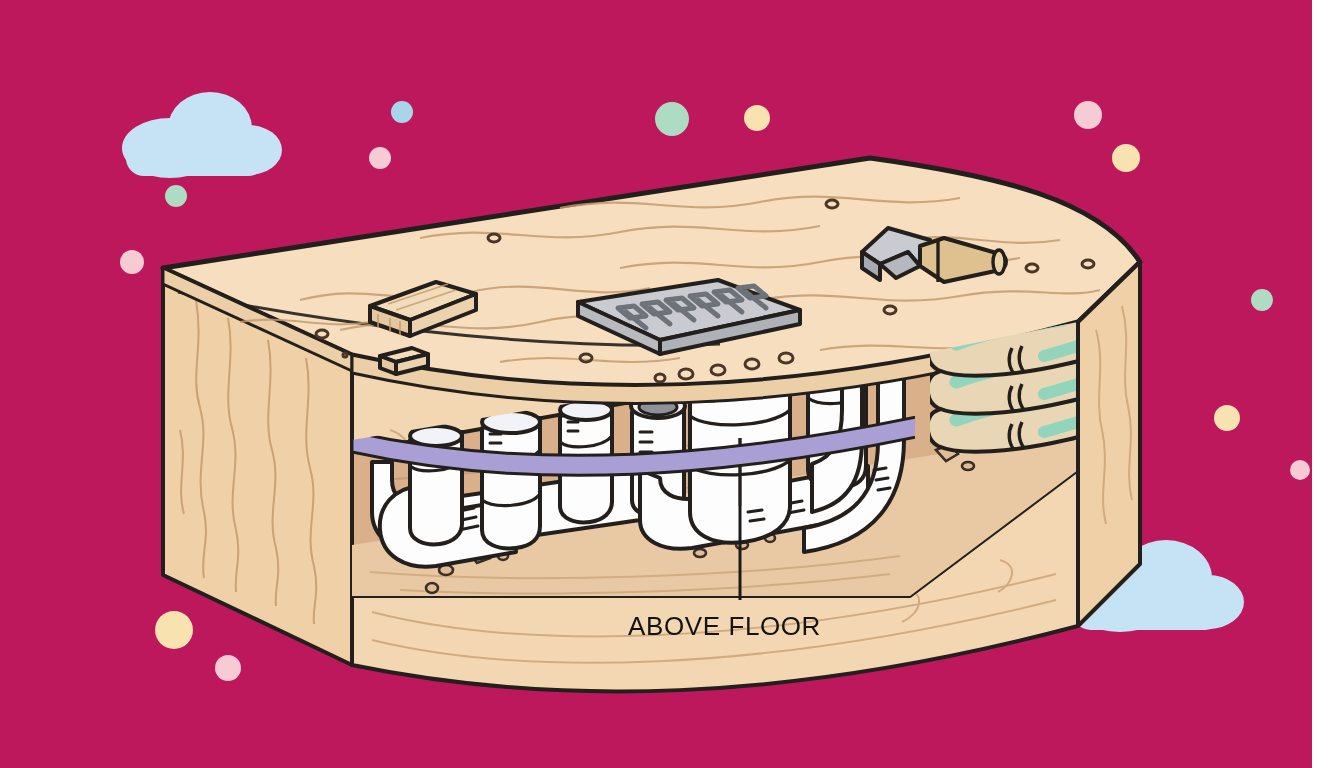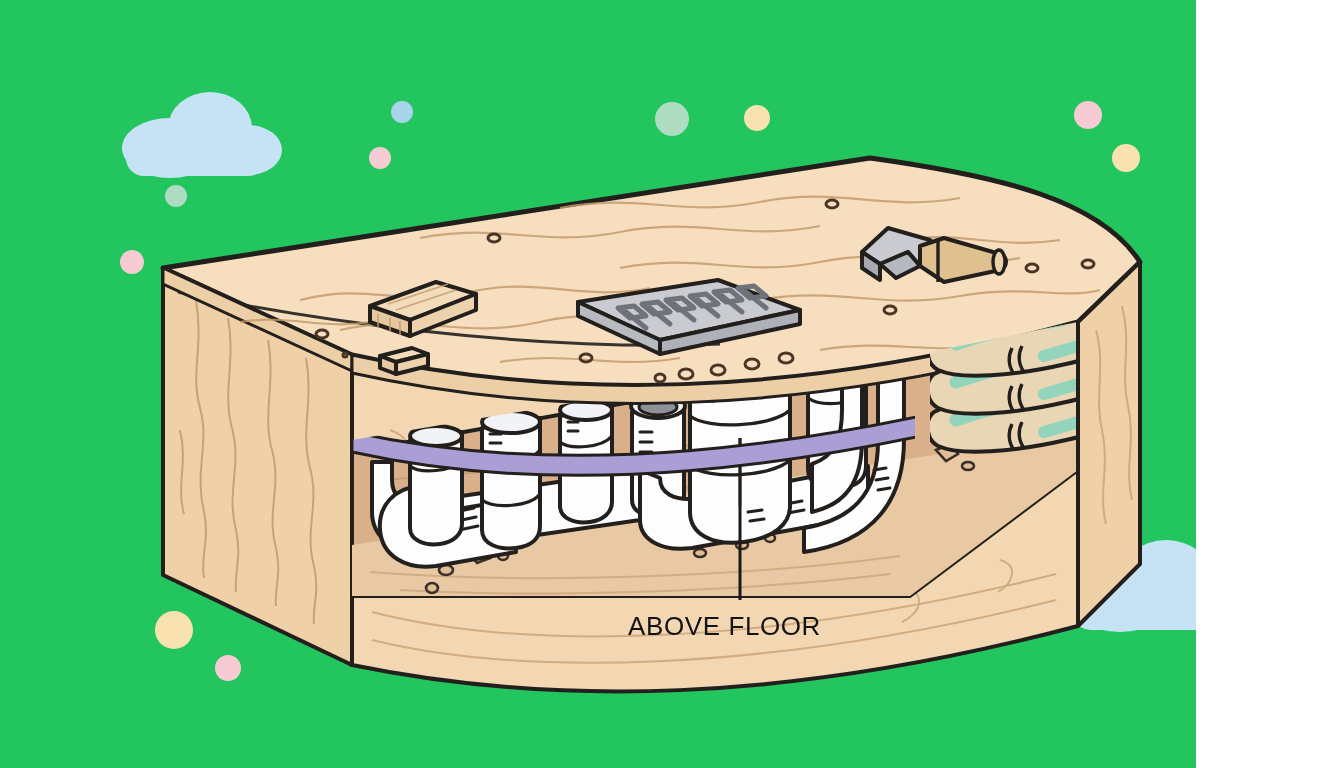--- a/index.html
+++ b/index.html
@@ -6,23 +6,23 @@
   html, body {
     margin: 0;
     padding: 0;
     background: #ffffff;
   }
   body {
     font-family: "Liberation Sans", sans-serif;
   }
   #stage {
     position: relative;
-    width: 1196px;
+    width: 1312px;
     height: 768px;
-    background: #22c55e;
+    background: #be185d;
     overflow: hidden;
   }
   #scene {
     position: absolute;
     inset: 0;
     width: 1344px;
     height: 768px;
   }
   .callout-label {
     position: absolute;

